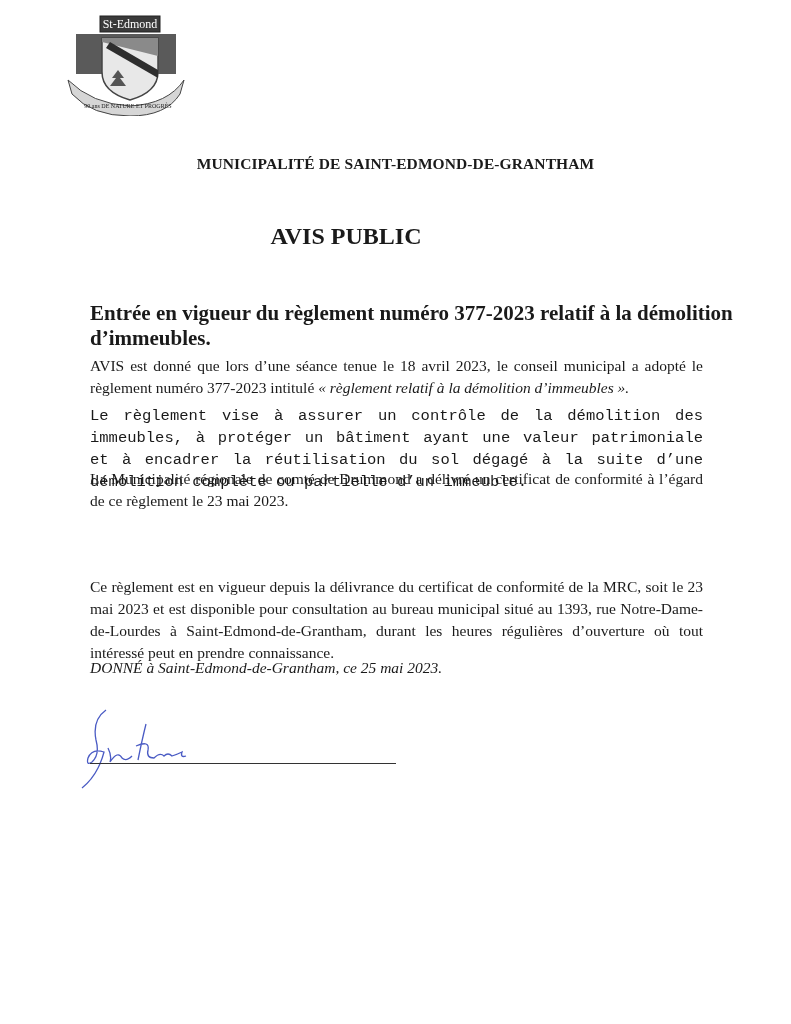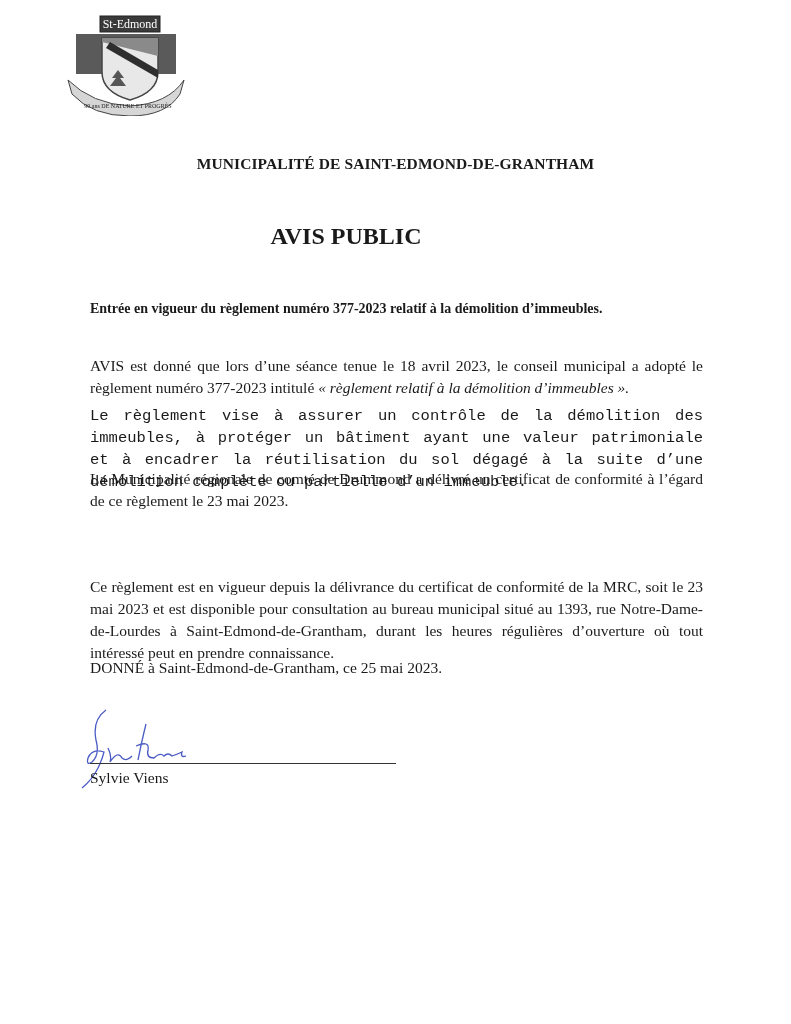--- a/index.html
+++ b/index.html
@@ -3,28 +3,28 @@
 <meta charset="utf-8">
 <style>
   html, body { margin: 0; padding: 0; background: #ffffff; }
   body { width: 791px; height: 1024px; position: relative; overflow: hidden;
          font-family: "Liberation Serif", "DejaVu Serif", serif; color: #1a1a1a; }
   .logo { position: absolute; left: 62px; top: 12px; width: 128px; height: 104px; }
   .org { position: absolute; left: 0; width: 791px; top: 155px; text-align: center;
          font-weight: bold; font-size: 15.5px; letter-spacing: 0.1px; }
   .title { position: absolute; left: 0; width: 692px; top: 223px; text-align: center;
            font-weight: bold; font-size: 24px; }
-  .subject { position: absolute; left: 90px; top: 301px; font-weight: bold; font-size: 14px; }
+  .subject { position: absolute; left: 90px; top: 301px; font-weight: bold; font-size: 21px; }
   .para { position: absolute; left: 90px; width: 613px; font-size: 15.5px; line-height: 22px;
           text-align: justify; }
   .p1 { top: 355px; }
   .p2 { top: 405px; font-family: Liberation Mono, monospace; }
   .p3 { top: 468px; }
   .p4 { top: 532px; margin-top: 44px; }
-  .given { position: absolute; left: 90px; top: 659px; font-size: 15.5px; }
+  .given { position: absolute; left: 90px; top: 659px; font-size: 15.5px; font-style: italic; }
   .sig-img { position: absolute; left: 62px; top: 700px; width: 140px; height: 95px; }
   .sig-line { position: absolute; left: 90px; top: 763px; width: 306px; border-top: 1px solid #333; }
   .signer { position: absolute; left: 90px; top: 768px; font-size: 15.5px; line-height: 20px; }
   i { font-style: italic; }
 </style>
 </head>
 <body>
 
 <div class="logo">
   <svg width="128" height="104" viewBox="0 0 128 104">
@@ -60,14 +60,13 @@
 
 <div class="sig-img">
   <svg width="140" height="95" viewBox="0 0 140 95">
     <path d="M44 10 Q30 20 34 40 Q38 55 30 62 Q24 66 26 58 Q30 48 42 52 Q40 60 36 68 Q30 80 20 88 M46 48 Q50 56 48 62 Q56 50 60 58 Q64 62 70 56" fill="none" stroke="#4a5bc4" stroke-width="1.3"></path>
     <path d="M84 24 Q80 40 76 60 M74 46 Q88 40 86 50 Q84 58 92 58 Q98 52 102 56 Q106 52 110 56 Q116 54 120 52 Q118 58 124 56" fill="none" stroke="#4a5bc4" stroke-width="1.3"></path>
   </svg>
 </div>
 <div class="sig-line"></div>
 
 <div class="signer">
-  <div>Sylvie Viens</div>
 </div>
 
 </body></html>

